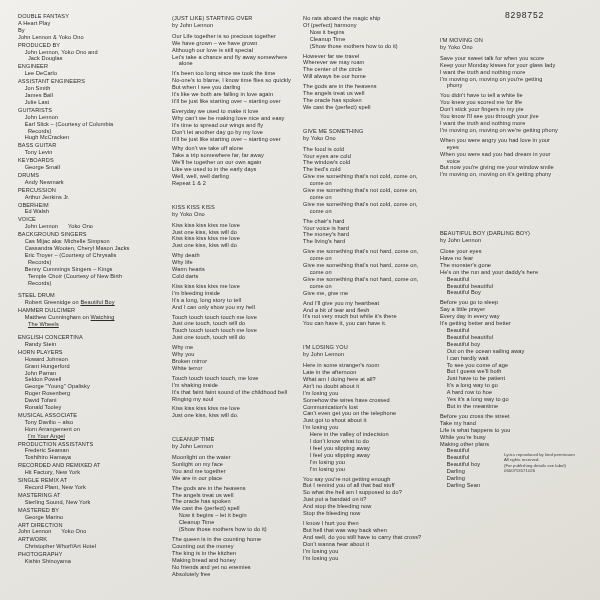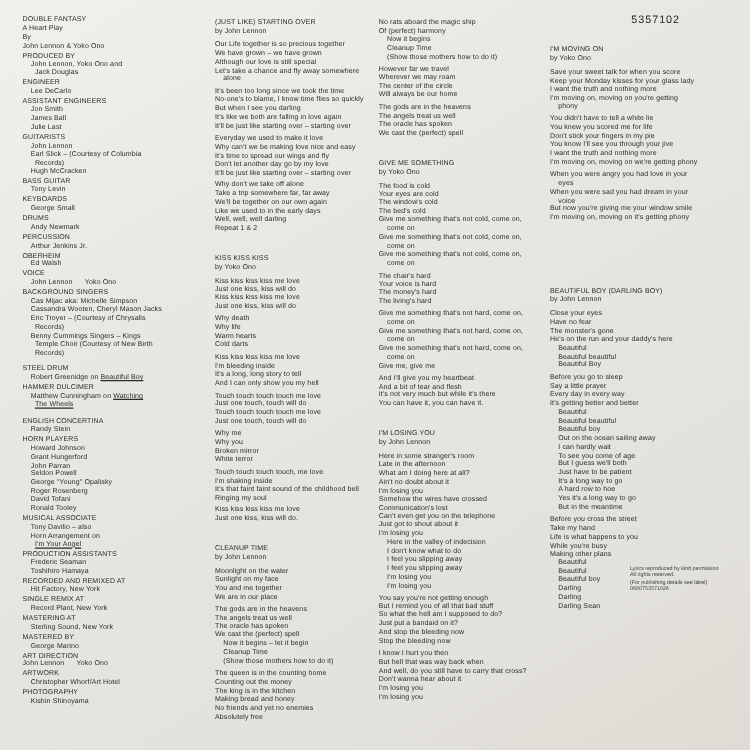--- a/index.html
+++ b/index.html
@@ -38,21 +38,21 @@
   }
   .fline {
     font-size: 4.3px; line-height: 5.4px; color: #3c3c40;
     white-space: pre-wrap;
   }
 </style>
 </head>
 <body>
 
 <div>
-  <div id="catalog">5357102</div>
+  <div id="catalog">8298752</div>
   <div id="col-credits" class="col">
       <div class="line">DOUBLE FANTASY</div>
       <div class="line">A Heart Play</div>
       <div class="line">By</div>
       <div class="line">John Lennon &amp; Yoko Ono</div>
       <div class="csec">
         <div class="line">PRODUCED BY</div>
         <div class="line">    John Lennon, Yoko Ono and</div>
         <div class="line">      Jack Douglas</div>
       </div>

